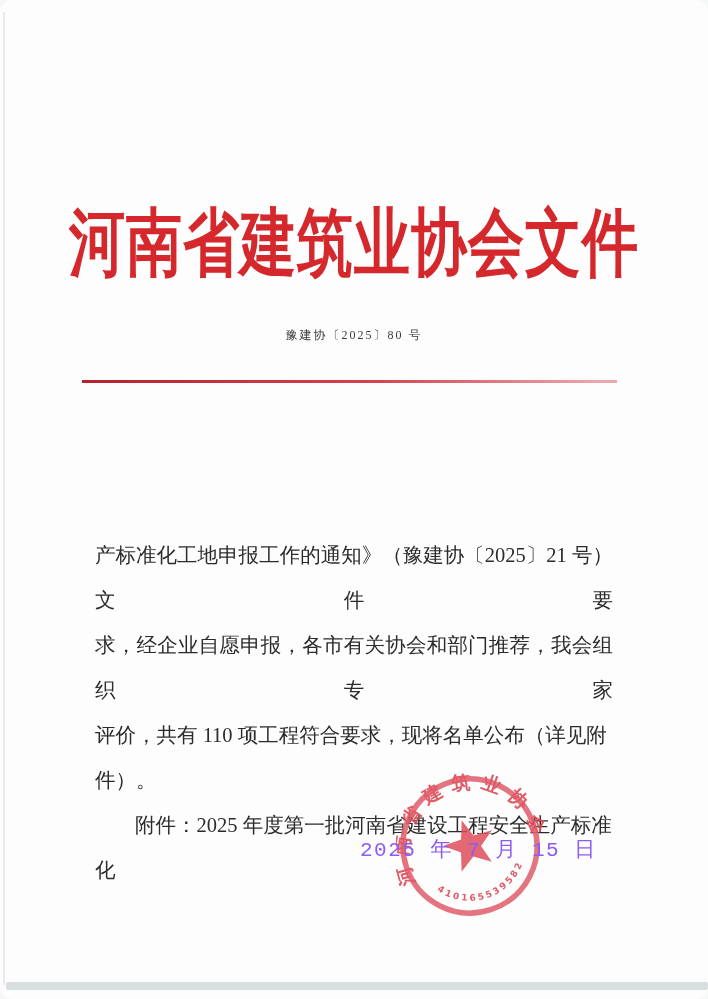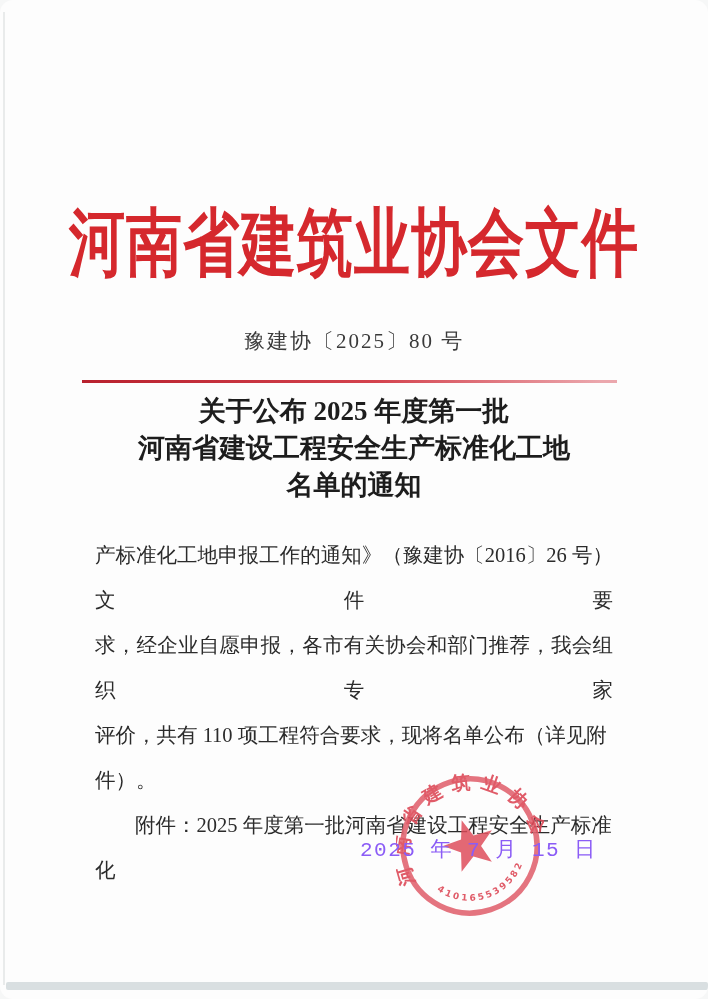--- a/index.html
+++ b/index.html
@@ -33,21 +33,21 @@
     font-size: 56px;
     line-height: 60px;
     letter-spacing: 1px;
     transform: scaleY(1.32);
     transform-origin: top center;
     white-space: nowrap;
   }
   .doc-number {
     position: absolute; left: 0; right: 0; top: 327px;
     text-align: center;
-    font-size: 21px;
+    font-size: 12px;
     letter-spacing: 2px;
     color: #3a3a3a;
   }
   .red-rule {
     position: absolute; left: 82px; top: 380px; width: 535px; height: 3px;
     background: linear-gradient(to right, #b8212e, #d4434e 55%, #eba7ad 97%);
   }
   .notice-title {
     position: absolute; left: 0; right: 0; top: 393px;
     text-align: center;
@@ -87,28 +87,23 @@
 <div class="page">
 
   <div class="left-edge"></div>
 
   <div class="letterhead">河南省建筑业协会文件</div>
 
   <div class="doc-number">豫建协〔2025〕80 号</div>
 
   <div class="red-rule"></div>
 
-  <div class="notice-title">
-    <div>关于公布 2025 年度第一批</div>
-    <div>河南省建设工程安全生产标准化工地</div>
-    <div>名单的通知</div>
-  </div>
 
   <div class="body-block">
-    <div class="line jline">产标准化工地申报工作的通知》（豫建协〔2016〕26 号）文件要</div>
+    <div class="line jline">产标准化工地申报工作的通知》（豫建协〔2025〕21 号）文件要</div>
     <div class="line jline">求，经企业自愿申报，各市有关协会和部门推荐，我会组织专家</div>
     <div class="line">评价，共有 110 项工程符合要求，现将名单公布（详见附件）。</div>
     <div class="line indent">附件：2025 年度第一批河南省建设工程安全生产标准化</div>
 
   </div>
 
   <div class="issue-date">2025 年 7 月 15 日</div>
 
   <svg class="seal" viewBox="0 0 148 148">
     <g transform="rotate(-18 74 74)">

